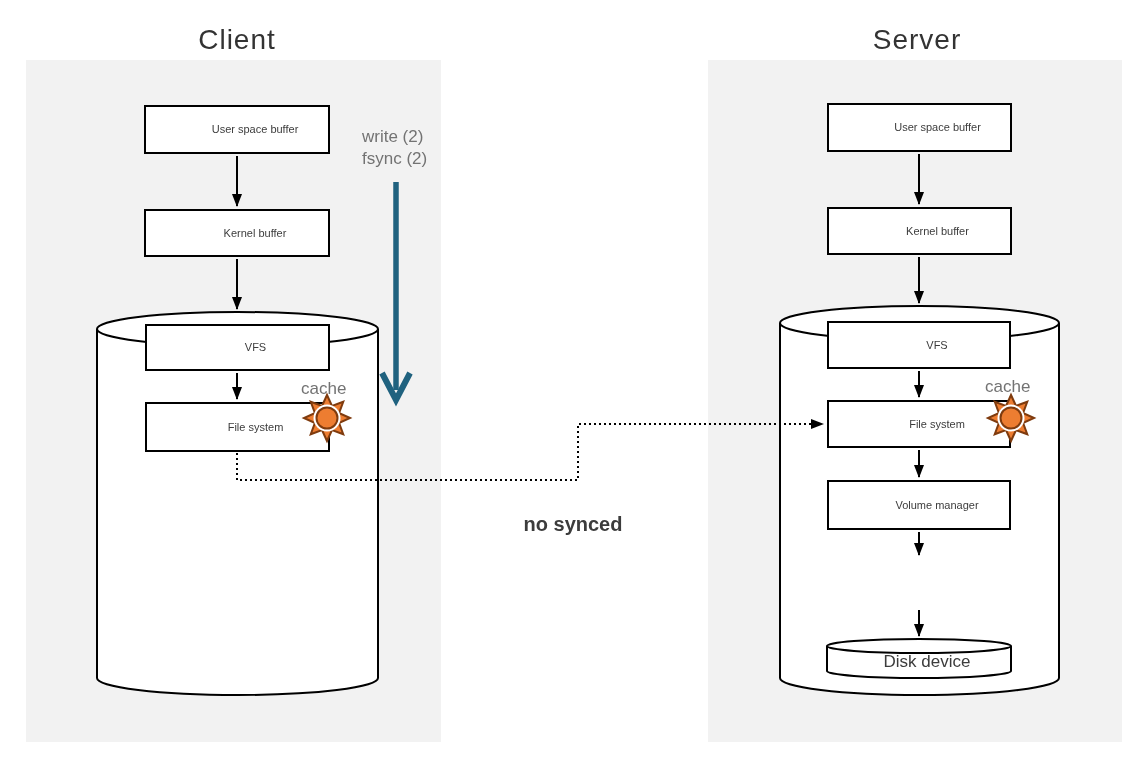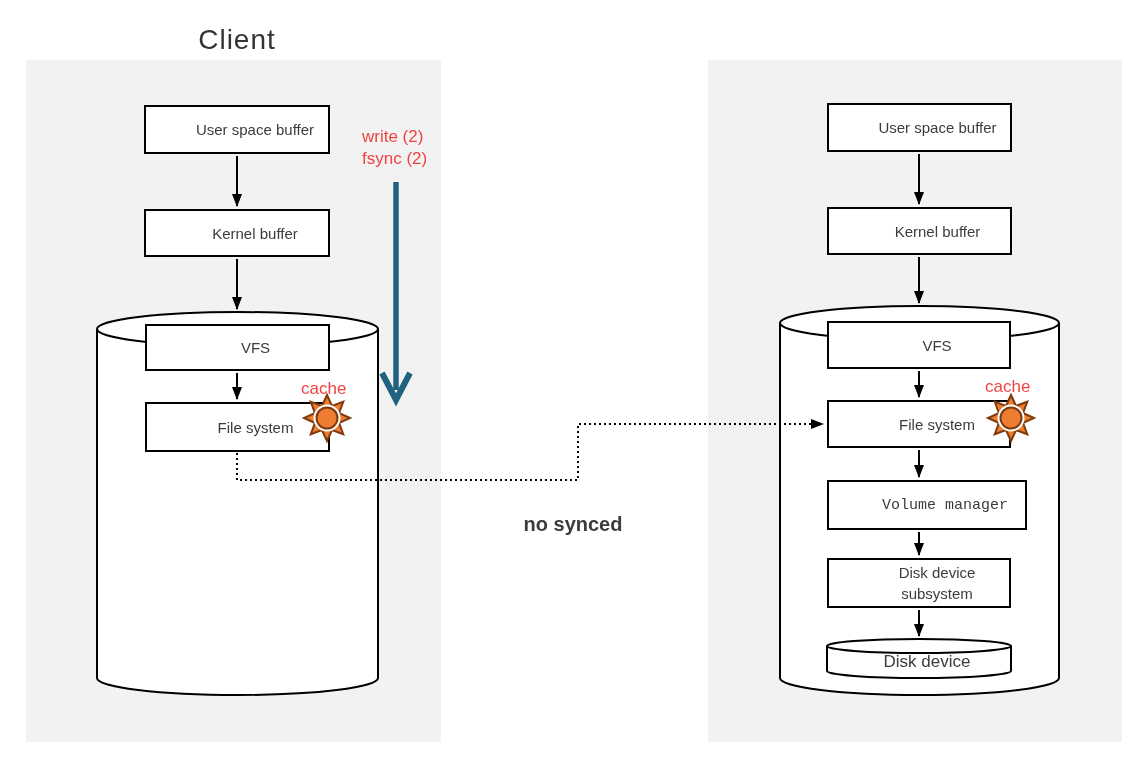--- a/index.html
+++ b/index.html
@@ -25,37 +25,37 @@
   .title.client{left:127px;}
   .title.server{left:807px;}
   svg.layer{position:absolute;left:0;top:0;pointer-events:none;}
   #shape-layer{z-index:1;}
   #icon-layer{z-index:5;}
   .box{
     position:absolute;z-index:2;
     background:#ffffff;border:2px solid #000000;
     box-sizing:border-box;
     display:flex;align-items:center;justify-content:center;
-    font-size:15px;color:#3c3c3c;text-align:center;line-height:21px;padding-left:36px;
+    font-size:11px;color:#3c3c3c;text-align:center;line-height:21px;padding-left:36px;
   }
   
   .c-usb{left:144px;top:105px;width:186px;height:49px;}
   .c-kb {left:144px;top:209px;width:186px;height:48px;}
   .c-vfs{left:145px;top:324px;width:185px;height:47px;}
   .c-fs {left:145px;top:402px;width:185px;height:50px;}
   
   .s-usb{left:827px;top:103px;width:185px;height:49px;}
   .s-kb {left:827px;top:207px;width:185px;height:48px;}
   .s-vfs{left:827px;top:321px;width:184px;height:48px;}
   .s-fs {left:827px;top:400px;width:184px;height:48px;}
-  .s-vm {left:827px;top:480px;width:200px;height:50px;font-family:Liberation Mono, monospace;}
+  .s-vm {left:827px;top:480px;width:184px;height:50px;}
   .s-dds{left:827px;top:558px;width:184px;height:50px;}
   .s-dds span{display:inline-block;max-width:120px;}
   .note{
-    position:absolute;z-index:3;font-size:17px;color:#ef4444;line-height:22px;
+    position:absolute;z-index:3;font-size:17px;color:#737373;line-height:22px;
   }
   .syscalls{left:362px;top:126px;text-align:left;}
   .cache-label{width:90px;text-align:left;}
   .cache-label.client{left:301px;top:378px;}
   .cache-label.server{left:985px;top:376px;}
   .nosync{
     position:absolute;z-index:3;left:483px;top:513px;width:180px;
     text-align:center;font-size:20px;color:#3c3c3c;font-weight:bold;
   }
   .dd-label{
@@ -65,20 +65,21 @@
 </style>
 </head>
 <body>
 
 <div id="canvas">
 
   <div class="panel client"></div>
   <div class="panel server"></div>
 
   <div class="title client">Client</div>
+  <div class="title server">Server</div>
 
   <svg id="shape-layer" class="layer" width="1139" height="759" viewBox="0 0 1139 759">
     <defs>
       <marker id="ah" viewBox="0 0 13 10" refX="12" refY="5" markerWidth="13" markerHeight="10" orient="auto" markerUnits="userSpaceOnUse">
         <path d="M0,0 L13,5 L0,10 Z" fill="#000000"></path>
       </marker>
     </defs>
 
     <g>
       <path d="M97,329 L97,678 A140.5,17 0 0,0 378,678 L378,329" fill="#ffffff" stroke="#000000" stroke-width="2"></path>
@@ -135,23 +136,20 @@
   </div>
   <div class="box s-vfs">
     <span>VFS</span>
   </div>
   <div class="box s-fs">
     <span>File system</span>
   </div>
   <div class="box s-vm">
     <span>Volume manager</span>
   </div>
-  <div class="box s-dds">
-    <span>Disk device subsystem</span>
-  </div>
 
   <div class="dd-label">Disk device</div>
 
   <div class="note syscalls">
     <div>write (2)</div>
     <div>fsync (2)</div>
   </div>
   <div class="note cache-label client">cache</div>
   <div class="note cache-label server">cache</div>
   <div class="nosync">no synced</div>

